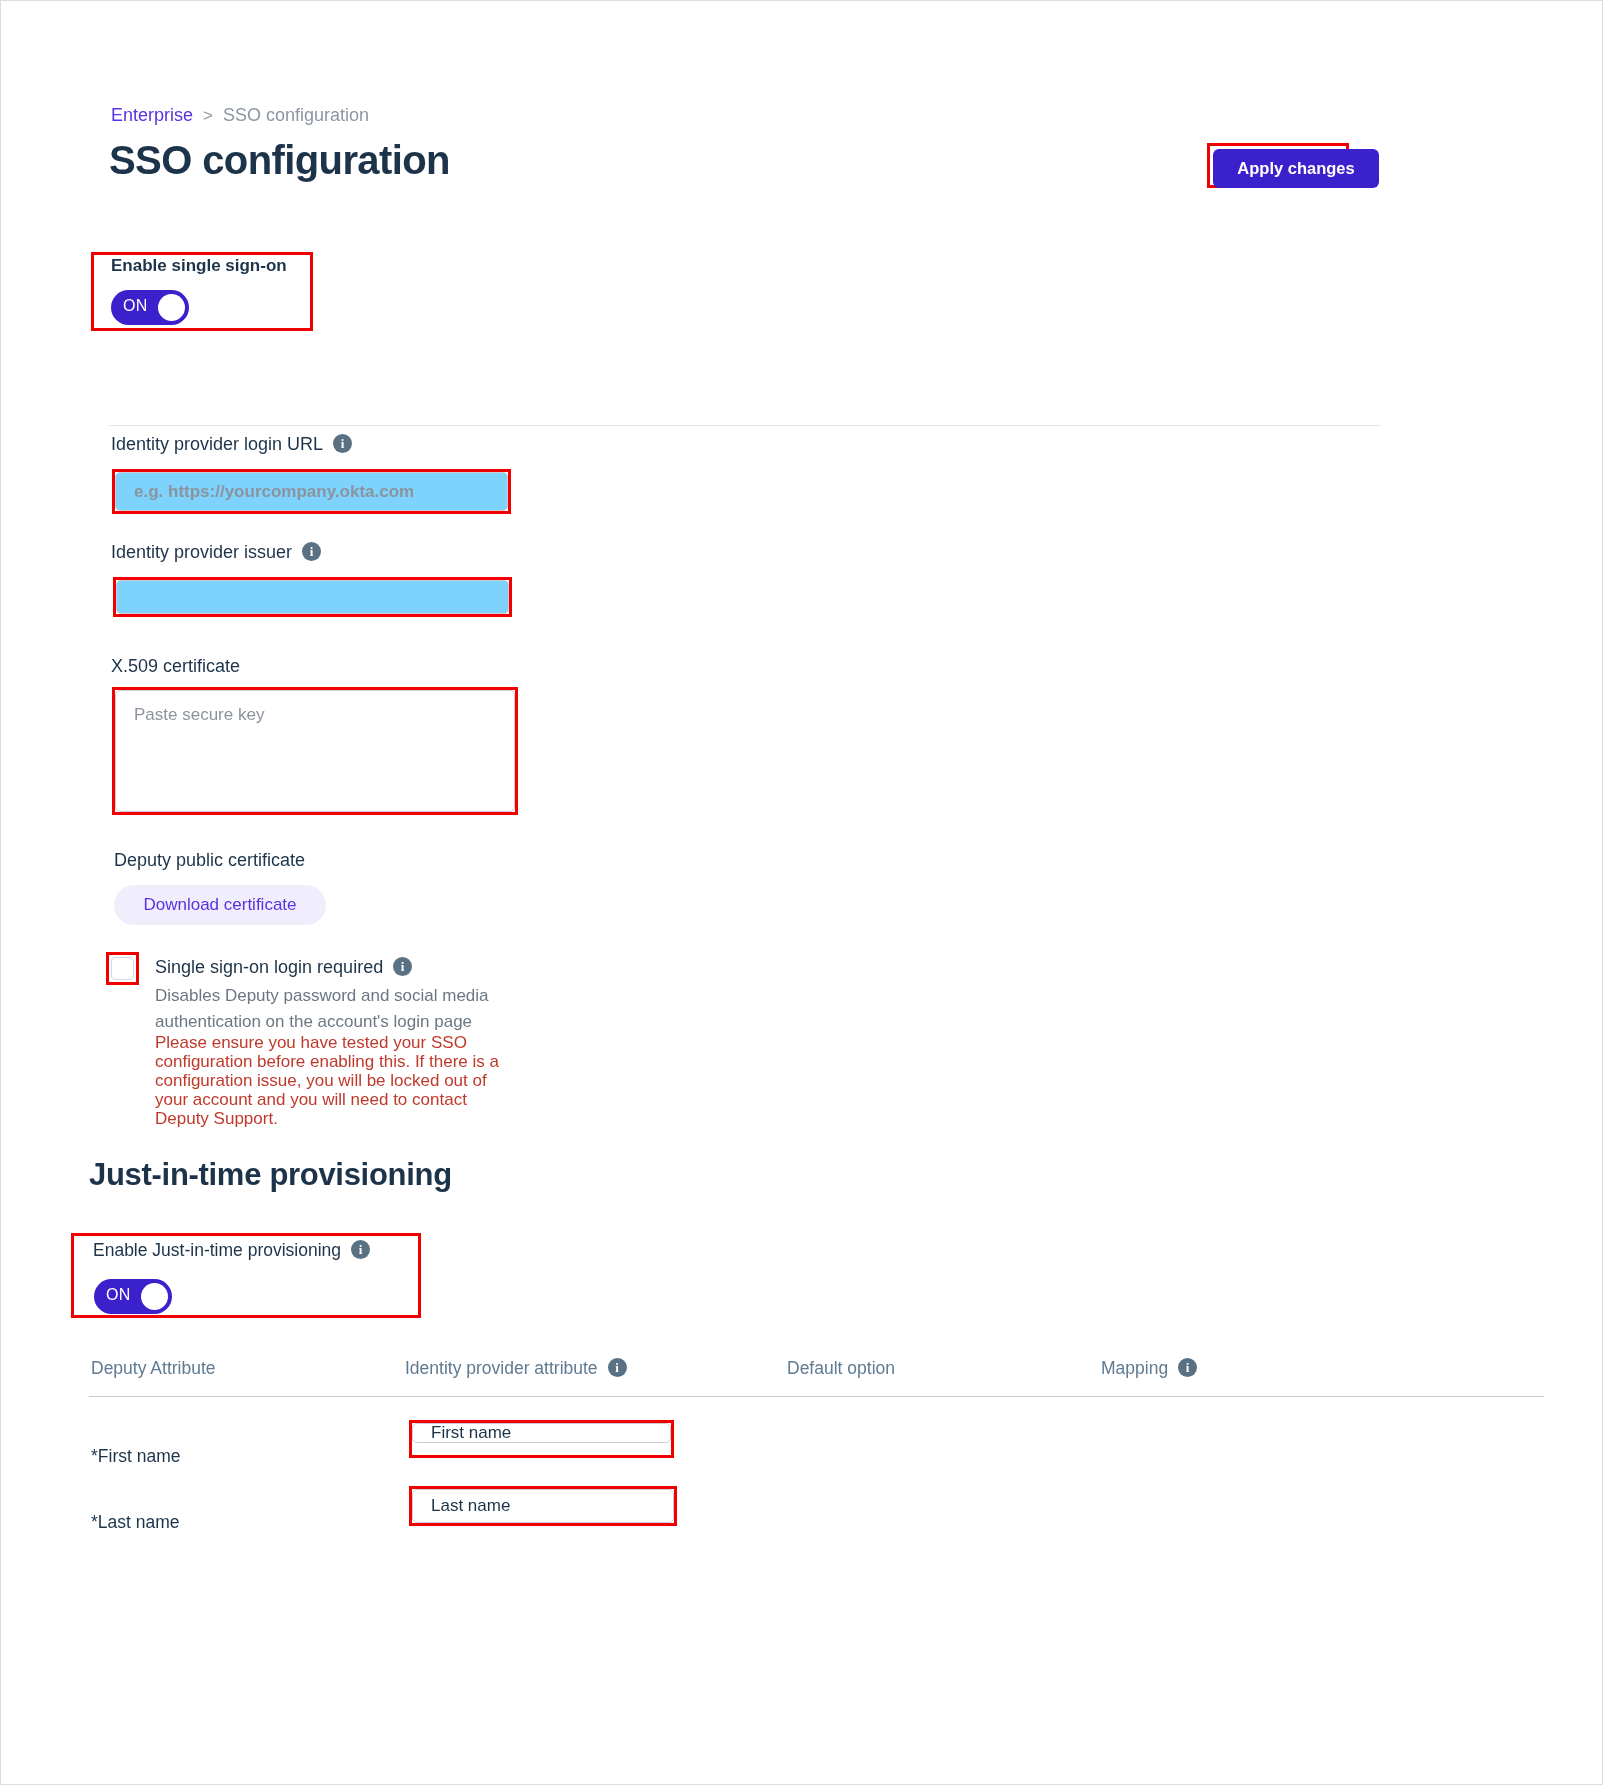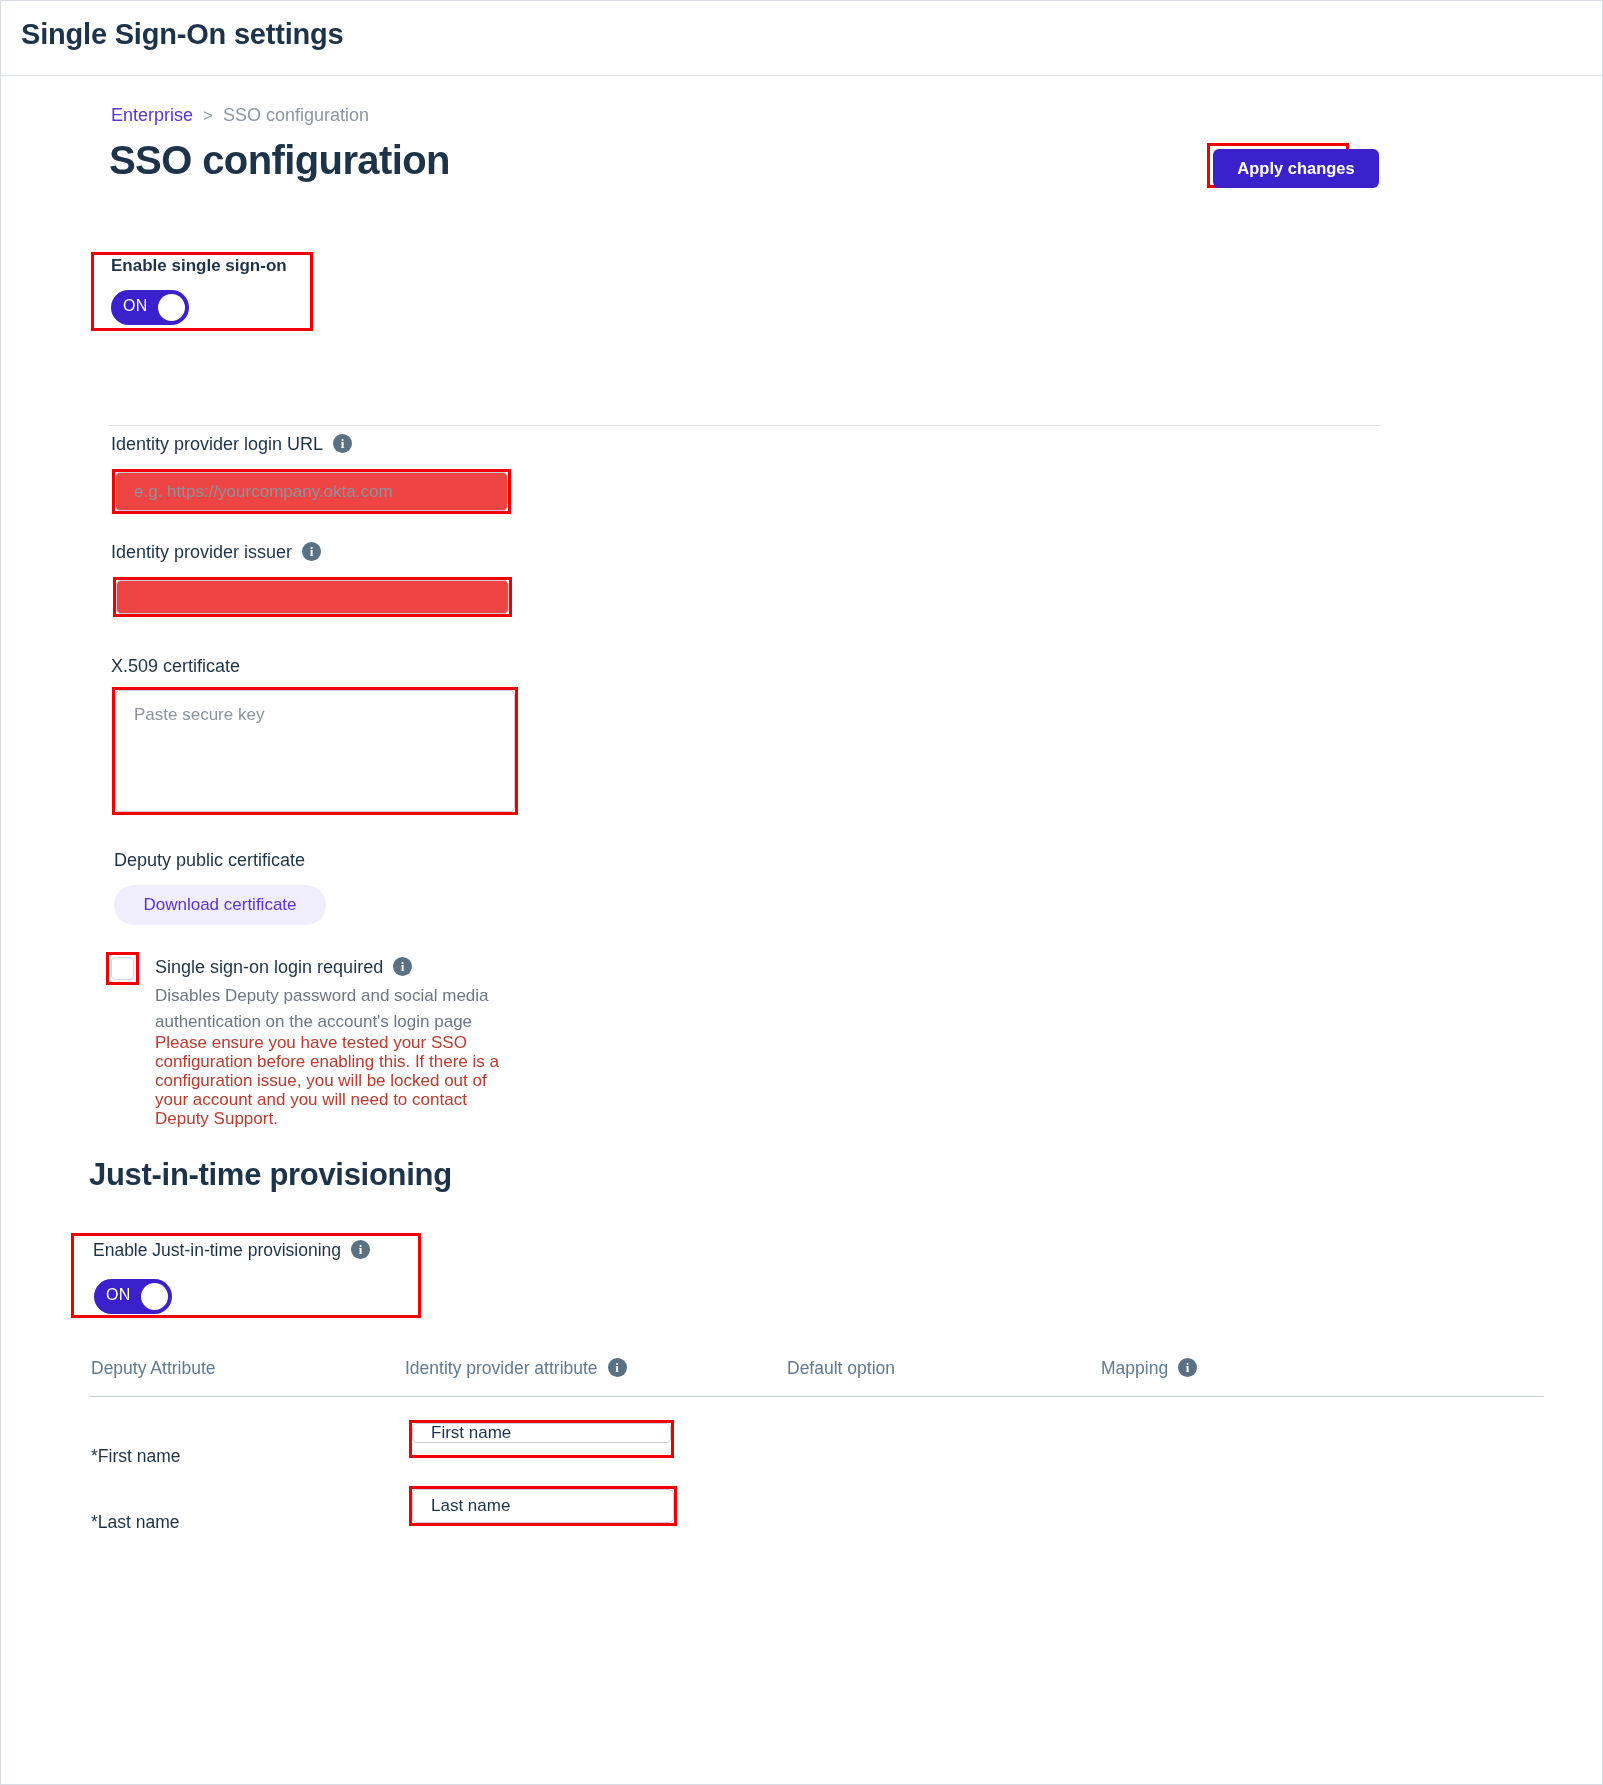--- a/index.html
+++ b/index.html
@@ -202,26 +202,27 @@
   .box-checkbox   { left: 105px; top: 951px; width: 33px; height: 33px; }
   .box-first      { left: 408px; top: 1419px; width: 265px; height: 38px; }
   .box-last       { left: 408px; top: 1485px; width: 268px; height: 40px; }
   .box-jit        { left: 70px; top: 1232px; width: 350px; height: 85px; }
 
   .text-input {
     position: absolute;
     box-sizing: border-box;
     border: 1px solid #c9ced6;
     border-radius: 5px;
-    background: #ef4444;
+    background: #7dd3fc;
     font-family: "Liberation Sans", sans-serif;
     font-size: 17px;
     color: #1d3349;
     padding: 0 18px;
     outline: none;
+    font-weight: bold;
   }
   .text-input::placeholder { color: #8b949e; }
 
   .in-idp-url    { left: 114px; top: 471px; width: 393px; height: 39px; }
   .in-idp-issuer { left: 115px; top: 579px; width: 393px; height: 34px; }
 
   .textarea-x509 {
     position: absolute;
     left: 114px;
     top: 689px;
@@ -362,23 +363,20 @@
     outline: none;
   }
   .in-first { left: 411px; top: 1422px; width: 259px; height: 20px; }
   .in-last  { left: 411px; top: 1488px; width: 262px; height: 34px; }
 </style>
 </head>
 <body>
 
 <div class="page">
 
-  <div class="topbar">
-    <div class="topbar-title">Single Sign-On settings</div>
-  </div>
 
   <div class="breadcrumb">
     <span class="crumb-link">Enterprise</span><span class="crumb-sep">&gt;</span><span class="crumb-current">SSO configuration</span>
   </div>
 
   <div class="page-title">SSO configuration</div>
 
   <div class="apply-wrap">
     <button class="apply-btn">Apply changes</button>
   </div>

